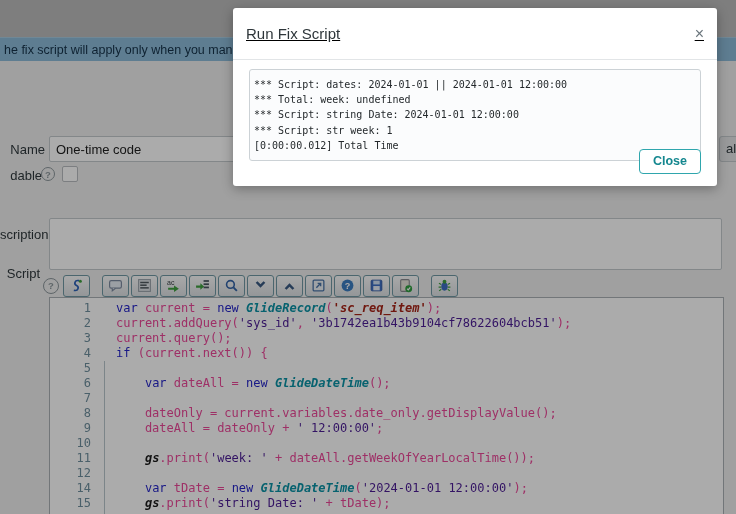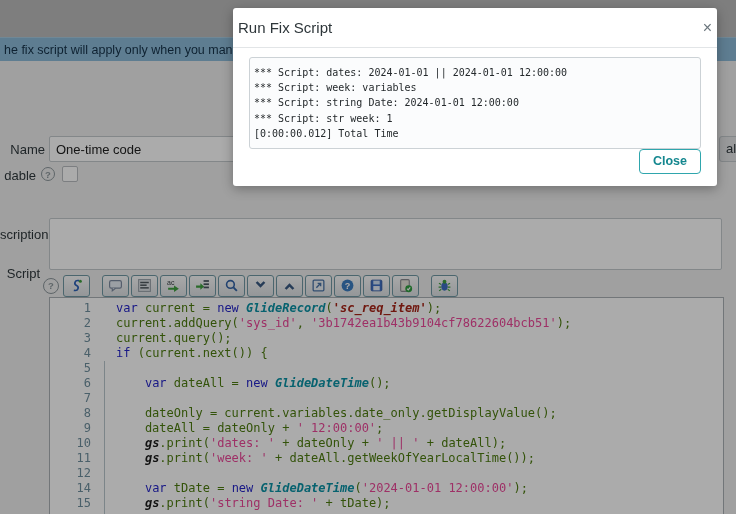--- a/index.html
+++ b/index.html
@@ -39,31 +39,31 @@
 
   
   .editor{position:absolute;left:49px;top:236px;width:675px;height:271px;background:#ffffff;
           border:1px solid #aab0b5;box-sizing:border-box;overflow:hidden;
           font-family:"DejaVu Sans Mono",monospace;font-size:12px;padding-top:3px;}
   .code-line{display:flex;height:15px;line-height:15px;white-space:pre;}
   .ln{width:41px;text-align:right;color:#6f8f9e;flex:0 0 41px;padding-right:25px;}
   .indent-guide{position:absolute;left:54px;top:63px;width:1px;height:195px;background:#b9c6cc;}
   .tk-k{color:#2626c9;}
   .tk-g{color:#0b93a6;font-weight:bold;font-style:italic;}
-  .tk-s{color:#ec4899;}
+  .tk-s{color:#4c1d95;}
   .tk-se{color:#a82417;font-weight:bold;font-style:italic;text-align:right;}
   .tk-gs{color:#1c1c1c;font-weight:bold;font-style:italic;}
-  .tk-d{color:#4d7c0f;}
+  .tk-d{color:#ec4899;}
 
   
   .dim{position:absolute;left:0;top:0;width:736px;height:514px;background:rgba(0,0,0,0.33);z-index:50;}
   .modal{position:absolute;left:233px;top:8px;width:484px;height:178px;background:#ffffff;
          border-radius:3px;box-shadow:0 3px 12px rgba(0,0,0,0.3);z-index:100;box-sizing:border-box;}
-  .modal-header{height:40px;border-bottom:1px solid #e2e5e7;display:flex;align-items:center;
-                padding:0 5px;box-sizing:border-box;}
+  .modal-header{height:52px;border-bottom:1px solid #e2e5e7;display:flex;align-items:center;
+                padding:0 13px;box-sizing:border-box;text-decoration:underline;}
   .modal-title{font-size:15px;color:#2e363a;flex:1;}
   .modal-x{font-size:16px;color:#6a757c;cursor:default;line-height:16px;}
   .modal-output{margin:9px 16px 0 16px;background:#fbfcfd;border:1px solid #ccd2d6;border-radius:3px;
                 padding:7px 4px;font-family:"DejaVu Sans Mono",monospace;font-size:10px;
                 line-height:15.2px;color:#24292c;white-space:pre;}
   .modal-footer{position:absolute;right:16px;bottom:12px;}
   .close-btn{background:#ffffff;border:1px solid #2fa6ad;border-radius:4px;color:#14878f;
              font-family:"Liberation Sans",sans-serif;font-size:12.5px;font-weight:bold;
              padding:4px 13px;line-height:15px;}
 </style>
@@ -77,21 +77,21 @@
     <span>he fix script will apply only when you manually ru</span>
   </div>
   <div class="form-area">
 
     <div class="fld-label" style="left:0;top:81px;width:45px;">Name</div>
     <input class="name-input" type="text" value="One-time code" style="">
     <div class="partial-badge">
       <span>al</span>
     </div>
 
-    <div class="fld-label" style="left:0;top:107px;width:36px;">dable</div>
+    <div class="fld-label" style="left:6px;top:107px;width:36px;">dable</div>
     <div class="help-circ" style="left:41px;top:106px;">?</div>
     <div class="checkbox"></div>
 
     <div class="fld-label" style="left:0;top:166px;width:44px;">scription</div>
     <textarea class="desc-textarea" style=""></textarea>
 
     <div class="fld-label" style="left:0;top:205px;width:40px;">Script</div>
 
     <div class="toolbar">
       <span class="tb-help help-circ" style="position:static;">?</span>
@@ -214,34 +214,34 @@
       <div class="indent-guide"></div>
     <div class="code-line"><span class="ln">1</span><span><span class="tk-k">var</span><span class="tk-d"> current = </span><span class="tk-k">new</span><span class="tk-d"> </span><span class="tk-g">GlideRecord</span><span class="tk-d">(</span><span class="tk-se">'sc_req_item'</span><span class="tk-d">);</span></span></div>
         <div class="code-line"><span class="ln">2</span><span><span class="tk-d">current.addQuery(</span><span class="tk-s">'sys_id'</span><span class="tk-d">, </span><span class="tk-s">'3b1742ea1b43b9104cf78622604bcb51'</span><span class="tk-d">);</span></span></div>
         <div class="code-line"><span class="ln">3</span><span><span class="tk-d">current.query();</span></span></div>
         <div class="code-line"><span class="ln">4</span><span><span class="tk-k">if</span><span class="tk-d"> (current.next()) {</span></span></div>
         <div class="code-line"><span class="ln">5</span></div>
         <div class="code-line"><span class="ln">6</span><span><span class="tk-d">    </span><span class="tk-k">var</span><span class="tk-d"> dateAll = </span><span class="tk-k">new</span><span class="tk-d"> </span><span class="tk-g">GlideDateTime</span><span class="tk-d">();</span></span></div>
         <div class="code-line"><span class="ln">7</span><span></span></div>
         <div class="code-line"><span class="ln">8</span><span><span class="tk-d">    dateOnly = current.variables.date_only.getDisplayValue();</span></span></div>
         <div class="code-line"><span class="ln">9</span><span><span class="tk-d">    dateAll = dateOnly + </span><span class="tk-s">' 12:00:00'</span><span class="tk-d">;</span></span></div>
-        <div class="code-line"><span class="ln">10</span><span><span class="tk-d">    </span><span class="tk-gs">gs</span><span class="tk-d">.print(</span><span class="tk-s">'dates: '</span><span class="tk-d"> + dateOnly + </span><span class="tk-s">' || '</span><span class="tk-d"> + dateAll);</span></span></div>
+        <div class="code-line"><span class="ln">10</span></div>
         <div class="code-line"><span class="ln">11</span><span><span class="tk-d">    </span><span class="tk-gs">gs</span><span class="tk-d">.print(</span><span class="tk-s">'week: '</span><span class="tk-d"> + dateAll.getWeekOfYearLocalTime());</span></span></div>
         <div class="code-line"><span class="ln">12</span><span></span></div>
         <div class="code-line"><span class="ln">14</span><span><span class="tk-d">    </span><span class="tk-k">var</span><span class="tk-d"> tDate = </span><span class="tk-k">new</span><span class="tk-d"> </span><span class="tk-g">GlideDateTime</span><span class="tk-d">(</span><span class="tk-s">'2024-01-01 12:00:00'</span><span class="tk-d">);</span></span></div>
         <div class="code-line"><span class="ln">15</span><span><span class="tk-d">    </span><span class="tk-gs">gs</span><span class="tk-d">.print(</span><span class="tk-s">'string Date: '</span><span class="tk-d"> + tDate);</span></span></div>
       </div>
   </div>
 
   <div class="dim"></div>
 
   <div class="modal">
     <div class="modal-header">
       <span class="modal-title">Run Fix Script</span>
       <span class="modal-x">×</span>
     </div>
-    <div class="modal-output" id="modal-output"><div>*** Script: dates: 2024-01-01 || 2024-01-01 12:00:00</div><div>*** Script: week: variables</div><div>*** Script: string Date: 2024-01-01 12:00:00</div><div>*** Script: str week: 1</div><div>[0:00:00.012] Total Time</div></div>
+    <div class="modal-output" id="modal-output"><div>*** Script: dates: 2024-01-01 || 2024-01-01 12:00:00</div><div>*** Total: week: undefined</div><div>*** Script: string Date: 2024-01-01 12:00:00</div><div>*** Script: str week: 1</div><div>[0:00:00.012] Total Time</div></div>
     <div class="modal-footer">
       <button class="close-btn">Close</button>
     </div>
   </div>
 
 </div>
 
 </body></html>

